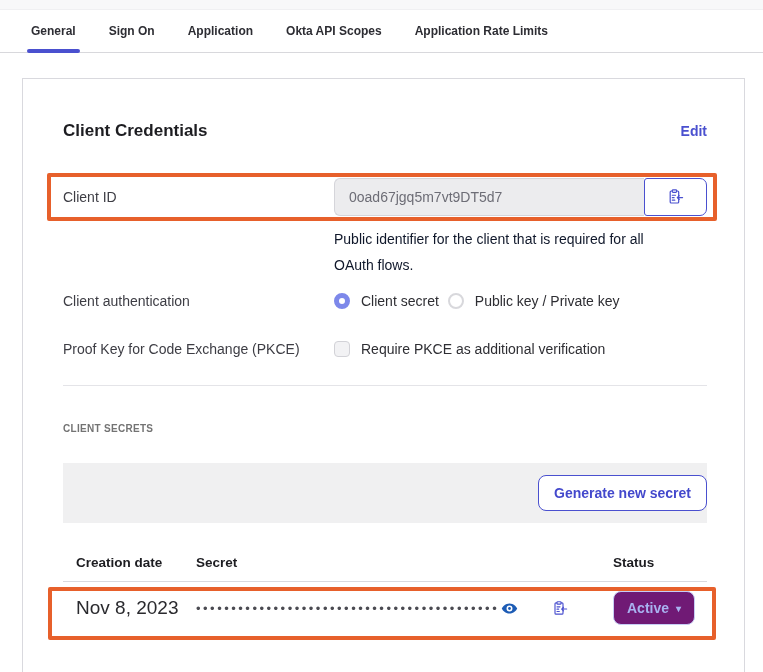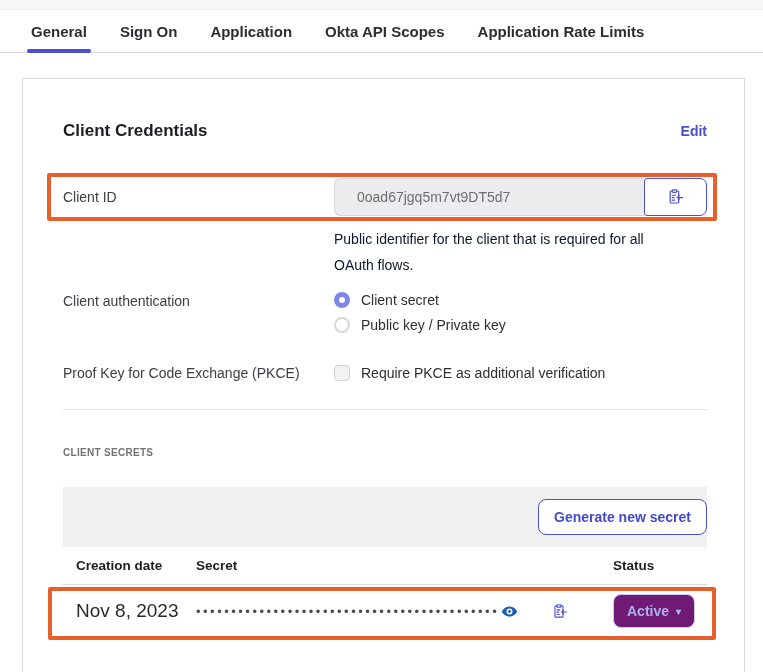--- a/index.html
+++ b/index.html
@@ -5,59 +5,59 @@
   * { margin: 0; padding: 0; box-sizing: border-box; }
   html, body { background: #fff; }
   body { font-family: "Liberation Sans", sans-serif; color: #3d3d44; }
   #page { position: relative; width: 763px; height: 672px; background: #fff; overflow: hidden; }
 
   
   .top-strip { height: 10px; background: #f8f8f9; border-bottom: 1px solid #f0f0f2; }
 
   
   .tabbar { display: flex; align-items: center; gap: 33px; height: 43px; padding-left: 31px; border-bottom: 1px solid #d8d8dc; }
-  .tab { position: relative; display: flex; align-items: center; height: 100%; font-size: 15px; font-weight: 700; color: #2d2d33; cursor: pointer; }
+  .tab { position: relative; display: flex; align-items: center; height: 100%; font-size: 12px; font-weight: 700; color: #2d2d33; cursor: pointer; }
   .tab.active::after { content: ""; position: absolute; left: -4px; right: -4px; bottom: -1px; height: 4px; background: #4a50cf; border-radius: 2px; }
 
   
   .card { position: absolute; left: 22px; top: 78px; width: 723px; bottom: -2px; background: #fff; border: 1px solid #d9d9de; border-bottom: none; padding: 0 37px 0 40px; }
 
   .card-header { display: flex; justify-content: space-between; align-items: baseline; margin-top: 42px; }
   .card-title { font-size: 17px; font-weight: 700; color: #1d1d21; }
   .edit-link { font-size: 14px; font-weight: 700; color: #4a50cf; cursor: pointer; text-decoration: none; }
 
   .form-row { display: flex; align-items: center; }
   .form-label { flex: 0 0 271px; font-size: 14px; color: #3d3d44; }
   .form-label-top { align-self: flex-start; padding-top: 1px; }
 
   .clientid-row { margin-top: 37px; }
   .field-group { display: flex; flex: 1; height: 38px; }
-  .readonly-field { flex: 1; display: flex; align-items: center; background: #ececee; border: 1px solid #d5d5da; border-right: none; border-radius: 6px 0 0 6px; padding-left: 22px; font-size: 14px; color: #6d6d76; }
+  .readonly-field { flex: 1; display: flex; align-items: center; background: #ececee; border: 1px solid #d5d5da; border-right: none; border-radius: 6px 0 0 6px; padding-left: 14px; font-size: 14px; color: #6d6d76; }
   .copy-btn { width: 63px; height: 38px; display: flex; align-items: center; justify-content: center; background: #fff; border: 1px solid #4a50cf; border-radius: 3px 7px 7px 3px; color: #4a50cf; cursor: pointer; }
 
   .helper-text { margin-left: 271px; margin-top: 10px; width: 350px; font-size: 14px; line-height: 26px; color: #0f172a; }
 
   .auth-row { margin-top: 14px; }
-  .option-stack { display: flex; flex-direction: column; gap: 9px; }
+  .option-stack { display: flex; gap: 9px; }
   .option { display: flex; align-items: center; gap: 11px; font-size: 14px; color: #2e2e33; cursor: pointer; }
   .radio { width: 16px; height: 16px; border-radius: 50%; background: #fff; flex: 0 0 16px; }
   .radio.selected { border: 5px solid #7d88ea; }
   .radio.unselected { border: 2px solid #d8d8dc; }
   .checkbox { width: 16px; height: 16px; border-radius: 4px; background: #f2f2f4; border: 1.5px solid #d2d2d7; flex: 0 0 16px; }
 
   .pkce-row { margin-top: 32px; }
 
   .divider { margin-top: 28px; border: none; border-top: 1px solid #e4e4e8; }
 
   .secrets-heading { margin-top: 37px; font-size: 10px; font-weight: 700; letter-spacing: 0.3px; color: #737373; }
 
   .secrets-panel { margin-top: 29px; height: 60px; background: #f0f0f1; display: flex; align-items: center; justify-content: flex-end; }
   .generate-btn { background: #fff; border: 1px solid #4a50cf; border-radius: 8px; padding: 9px 15px; font-size: 14px; font-weight: 700; color: #4348cc; font-family: "Liberation Sans", sans-serif; cursor: pointer; }
 
-  .table-header { display: flex; align-items: center; height: 38px; border-bottom: 1px solid #d9d9de; }
+  .table-header { display: flex; align-items: center; height: 38px; border-bottom: 1px solid #d9d9de; margin-top: 21px; }
   .th { font-size: 13.5px; font-weight: 700; color: #1d1d21; }
   .col-date { flex: 0 0 133px; padding-left: 13px; }
   .col-secret { flex: 0 0 417px; display: flex; align-items: center; }
   .col-status { flex: 1; }
 
   .table-row { display: flex; align-items: center; height: 52px; }
   .date-text { font-size: 19px; color: #2a2a2e; }
   .secret-dots { font-size: 13px; letter-spacing: 2.5px; color: #4b4b52; white-space: nowrap; }
   .eye-btn { margin-left: 2px; display: flex; align-items: center; cursor: pointer; color: #1d5cb5; }
   .row-copy-btn { margin-left: 34px; display: flex; align-items: center; cursor: pointer; color: #4a50cf; }

